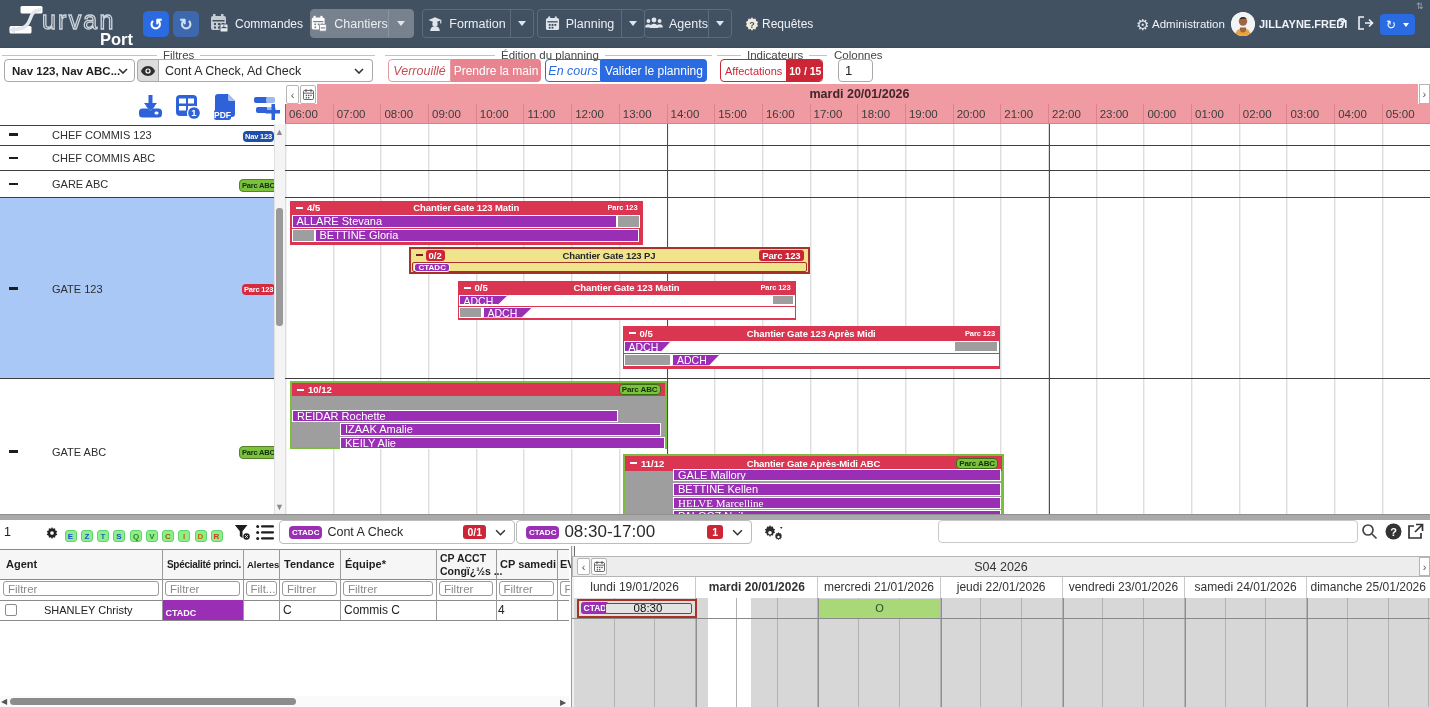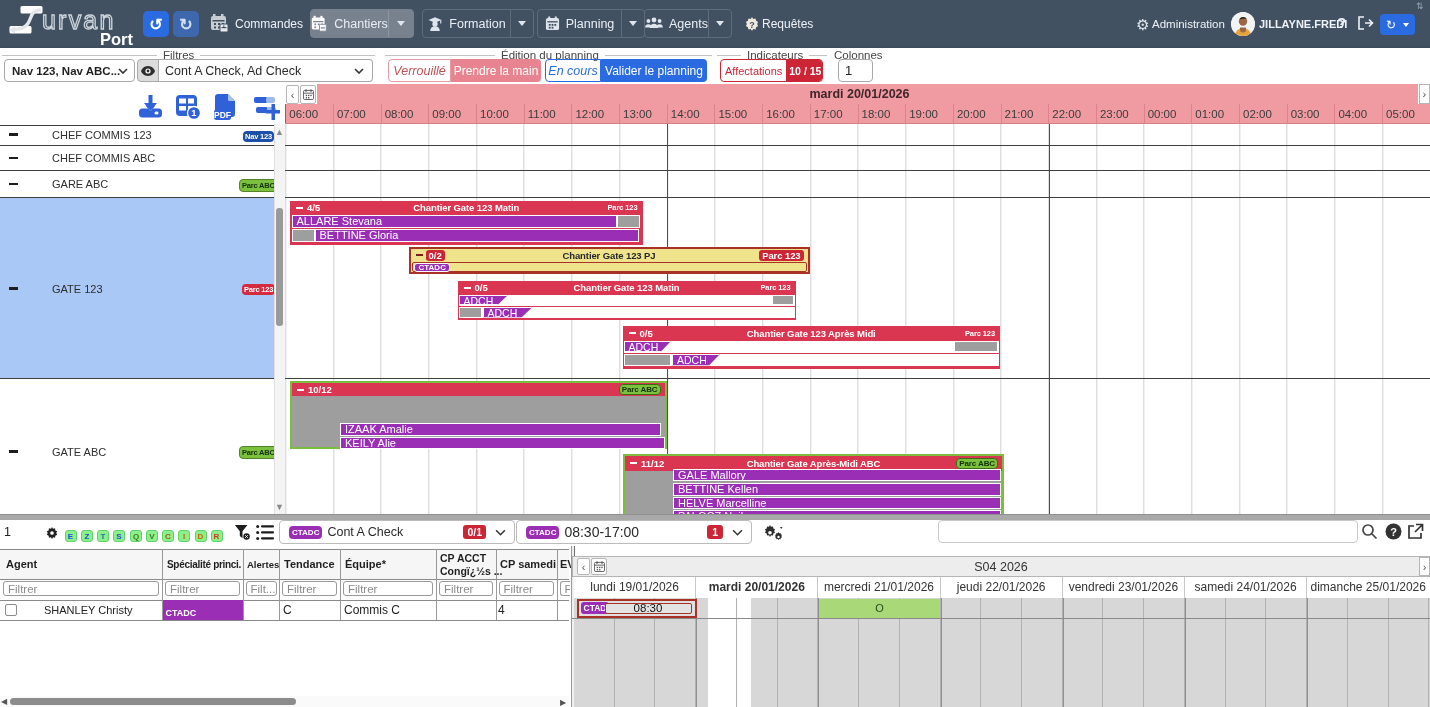--- a/index.html
+++ b/index.html
@@ -16,21 +16,21 @@
 .tb-ic { margin-right:6px; display:flex; }
 #logo { position:absolute; left:8px; top:4px; }
 
 
 #row2 { position:absolute; left:0; top:48px; width:1430px; height:36px; background:#fff; }
 .fs-line { position:absolute; top:7px; border-top:1px solid #c3c3c3; }
 .fs-label { position:absolute; top:0.5px; background:#fff; padding:0 6px; font-size:11.5px; color:#454545; }
 .ctl { position:absolute; top:11px; height:23px; font-size:13px; display:flex; align-items:center; }
 
 
-.pink { background:#ef9ba1;justify-content:center; }
+.pink { background:#ef9ba1; }
 .hourcell { border-left:1px solid #dd838b; height:100%; display:flex; align-items:center; padding-left:3px; font-size:11.5px; color:#3c3c3c; flex:0 0 47.69px; }
 .rowline { position:absolute; left:0; width:1430px; height:0; border-top:1px solid #3f3f3f; }
 .name { position:absolute; left:52px; font-size:11px; color:#2e2e2e; }
 .minus { display:inline-block; width:9px; height:2.5px; background:#1d1d1d; }
 .badge { position:absolute; font-size:7.5px; font-weight:bold; border-radius:4px; padding:1px 2px; line-height:9px; letter-spacing:-0.2px; }
 .b-nav { background:#1e4fa8; color:#fff; }
 .b-p123 { background:#d42b41; color:#fff; }
 .b-pabc { background:#7cc13e; color:#12300a; border:1px solid #54832a; }
 
 .bar { position:absolute; }
@@ -390,33 +390,34 @@
     <div class="sub grayblk" style="left:0.5px; top:0; width:47px; height:11.5px;"></div>
     <div class="sub purple subtxt" style="left:48.5px; top:0; width:48px; height:11.5px; clip-path:polygon(0 0,100% 0,calc(100% - 11px) 100%,0 100%); font-size:10.5px;">ADCH</div>
   </div>
 </div>
 
 <div class="bar" style="left:290px; top:381px; width:376.5px; height:67.5px; background:#9e9e9e; border:2px solid #7cbd3f;">
   <div class="bar-head" style="background:#da3652; height:13px;">
         <span class="bh-left"><span class="wminus"></span>10/12</span>
         <span class="bh-right" style="background:#7cc13e; color:#12300a; border:1px solid #3c6b16; border-radius:4px; padding:0 2px; font-size:8px; line-height:9px;">Parc ABC</span>
       </div>
+  <div class="sub purple subtxt" style="left:0; top:26.5px; width:325.5px; height:12.5px;">REIDAR Rochette</div>
   <div class="sub purple subtxt" style="left:48px; top:40px; right:4px; height:12.5px;">IZAAK Amalie</div>
   <div class="sub purple subtxt" style="left:48px; top:53.5px; right:0; height:12.5px;">KEILY Alie</div>
 </div>
 
 <div class="bar" style="left:623px; top:453.5px; width:381px; height:60px; background:#9e9e9e; border:2px solid #7cbd3f; border-bottom:none; overflow:hidden;">
   <div class="bar-head" style="background:#da3652; height:15px;">
         <span class="bh-left"><span class="wminus"></span>11/12</span>
         <span class="bh-title">Chantier Gate Après-Midi ABC</span>
         <span class="bh-right" style="background:#7cc13e; color:#12300a; border:1px solid #3c6b16; border-radius:4px; padding:0 2px; font-size:8px; line-height:9px;">Parc ABC</span>
       </div>
   <div class="sub purple subtxt" style="left:48px; top:13px; right:1px; height:12.5px;">GALE Mallory</div>
   <div class="sub purple subtxt" style="left:48px; top:27.5px; right:1px; height:12.5px;">BETTINE Kellen</div>
-  <div class="sub purple subtxt" style="left:48px; top:41px; right:1px; height:12.5px;">HELVE Marcelline</div>
+  <div class="sub purple subtxt" style="left:48px; top:41px; right:1px; height:12.5px;font-family:Liberation Serif, serif;">HELVE Marcelline</div>
   <div class="sub purple subtxt" style="left:48px; top:54.5px; right:1px; height:12.5px;">PALOCZ Neila</div>
 </div>
 
 <div class="abs" style="left:0; top:513.5px; width:1430px; height:6.5px; background:#a9a9a9; border-top:1px solid #8f8f8f;"></div>
 
 <div class="abs" style="left:4px; top:525px; font-size:12.5px; color:#222;">1</div>
 <div class="abs" style="left:45px; top:526px;"><svg width="14" height="14" viewBox="0 0 16 16">
         <path d="M8 1 l1.1 2.1 2.4-.5.3 2.4 2.2 1-1.2 2 1.2 2-2.2 1-.3 2.4-2.4-.5L8 15 l-1.1-2.1-2.4.5-.3-2.4-2.2-1 1.2-2-1.2-2 2.2-1 .3-2.4 2.4.5z" fill="#222"></path>
         <circle cx="8" cy="8" r="2.1" fill="#fff"></circle>
       </svg></div>
@@ -446,21 +447,21 @@
 <div class="abs" style="left:279px; top:520px; width:236px; height:24px; border:1px solid #bcbcbc; border-radius:4px; background:#fff; display:flex; align-items:center;">
   <span style="background:#9a2fb5; color:#fff; font-size:8px; font-weight:bold; border-radius:4px; padding:2px 3px; margin-left:9px;">CTADC</span>
   <span style="font-size:12.5px; color:#2a2a2a; margin-left:5px;">Cont A Check</span>
   <span style="position:absolute; right:28px; background:#cc2536; color:#fff; font-size:10.5px; font-weight:bold; border-radius:3px; padding:1px 4px;">0/1</span>
   <svg style="position:absolute; right:8px;" width="11" height="7" viewBox="0 0 10 6" fill="none" stroke="#333" stroke-width="1.4">
         <path d="M1 1 L5 5 L9 1"></path>
       </svg>
 </div>
 <div class="abs" style="left:516px; top:520px; width:236px; height:24px; border:1px solid #bcbcbc; border-radius:4px; background:#fff; display:flex; align-items:center;">
   <span style="background:#9a2fb5; color:#fff; font-size:8px; font-weight:bold; border-radius:4px; padding:2px 3px; margin-left:9px;">CTADC</span>
-  <span style="font-size:14px; color:#2a2a2a; margin-left:5px;">08:30-17:00</span>
+  <span style="font-size:17px; color:#2a2a2a; margin-left:5px;">08:30-17:00</span>
   <span style="position:absolute; right:28px; background:#cc2536; color:#fff; font-size:10.5px; font-weight:bold; border-radius:3px; padding:1px 5px;">1</span>
   <svg style="position:absolute; right:8px;" width="11" height="7" viewBox="0 0 10 6" fill="none" stroke="#333" stroke-width="1.4">
         <path d="M1 1 L5 5 L9 1"></path>
       </svg>
 </div>
 <div class="abs" style="left:761px; top:523px;"><svg width="24" height="19" viewBox="0 0 24 19">
         <path d="M9 2 l1 1.8 2-.4.3 2 1.8.9-1 1.7 1 1.7-1.8.9-.3 2-2-.4-1 1.8-1-1.8-2 .4-.3-2-1.8-.9 1-1.7-1-1.7 1.8-.9.3-2 2 .4z" fill="#2d2d2d"></path>
         <circle cx="9" cy="9.7" r="1.8" fill="#fff"></circle>
         <path d="M17.5 9 l.7 1.2 1.4-.3.2 1.4 1.2.6-.7 1.2.7 1.2-1.2.6-.2 1.4-1.4-.3-.7 1.2-.7-1.2-1.4.3-.2-1.4-1.2-.6.7-1.2-.7-1.2 1.2-.6.2-1.4 1.4.3z" fill="#2d2d2d"></path>
         <circle cx="17.5" cy="14" r="1.2" fill="#fff"></circle>

